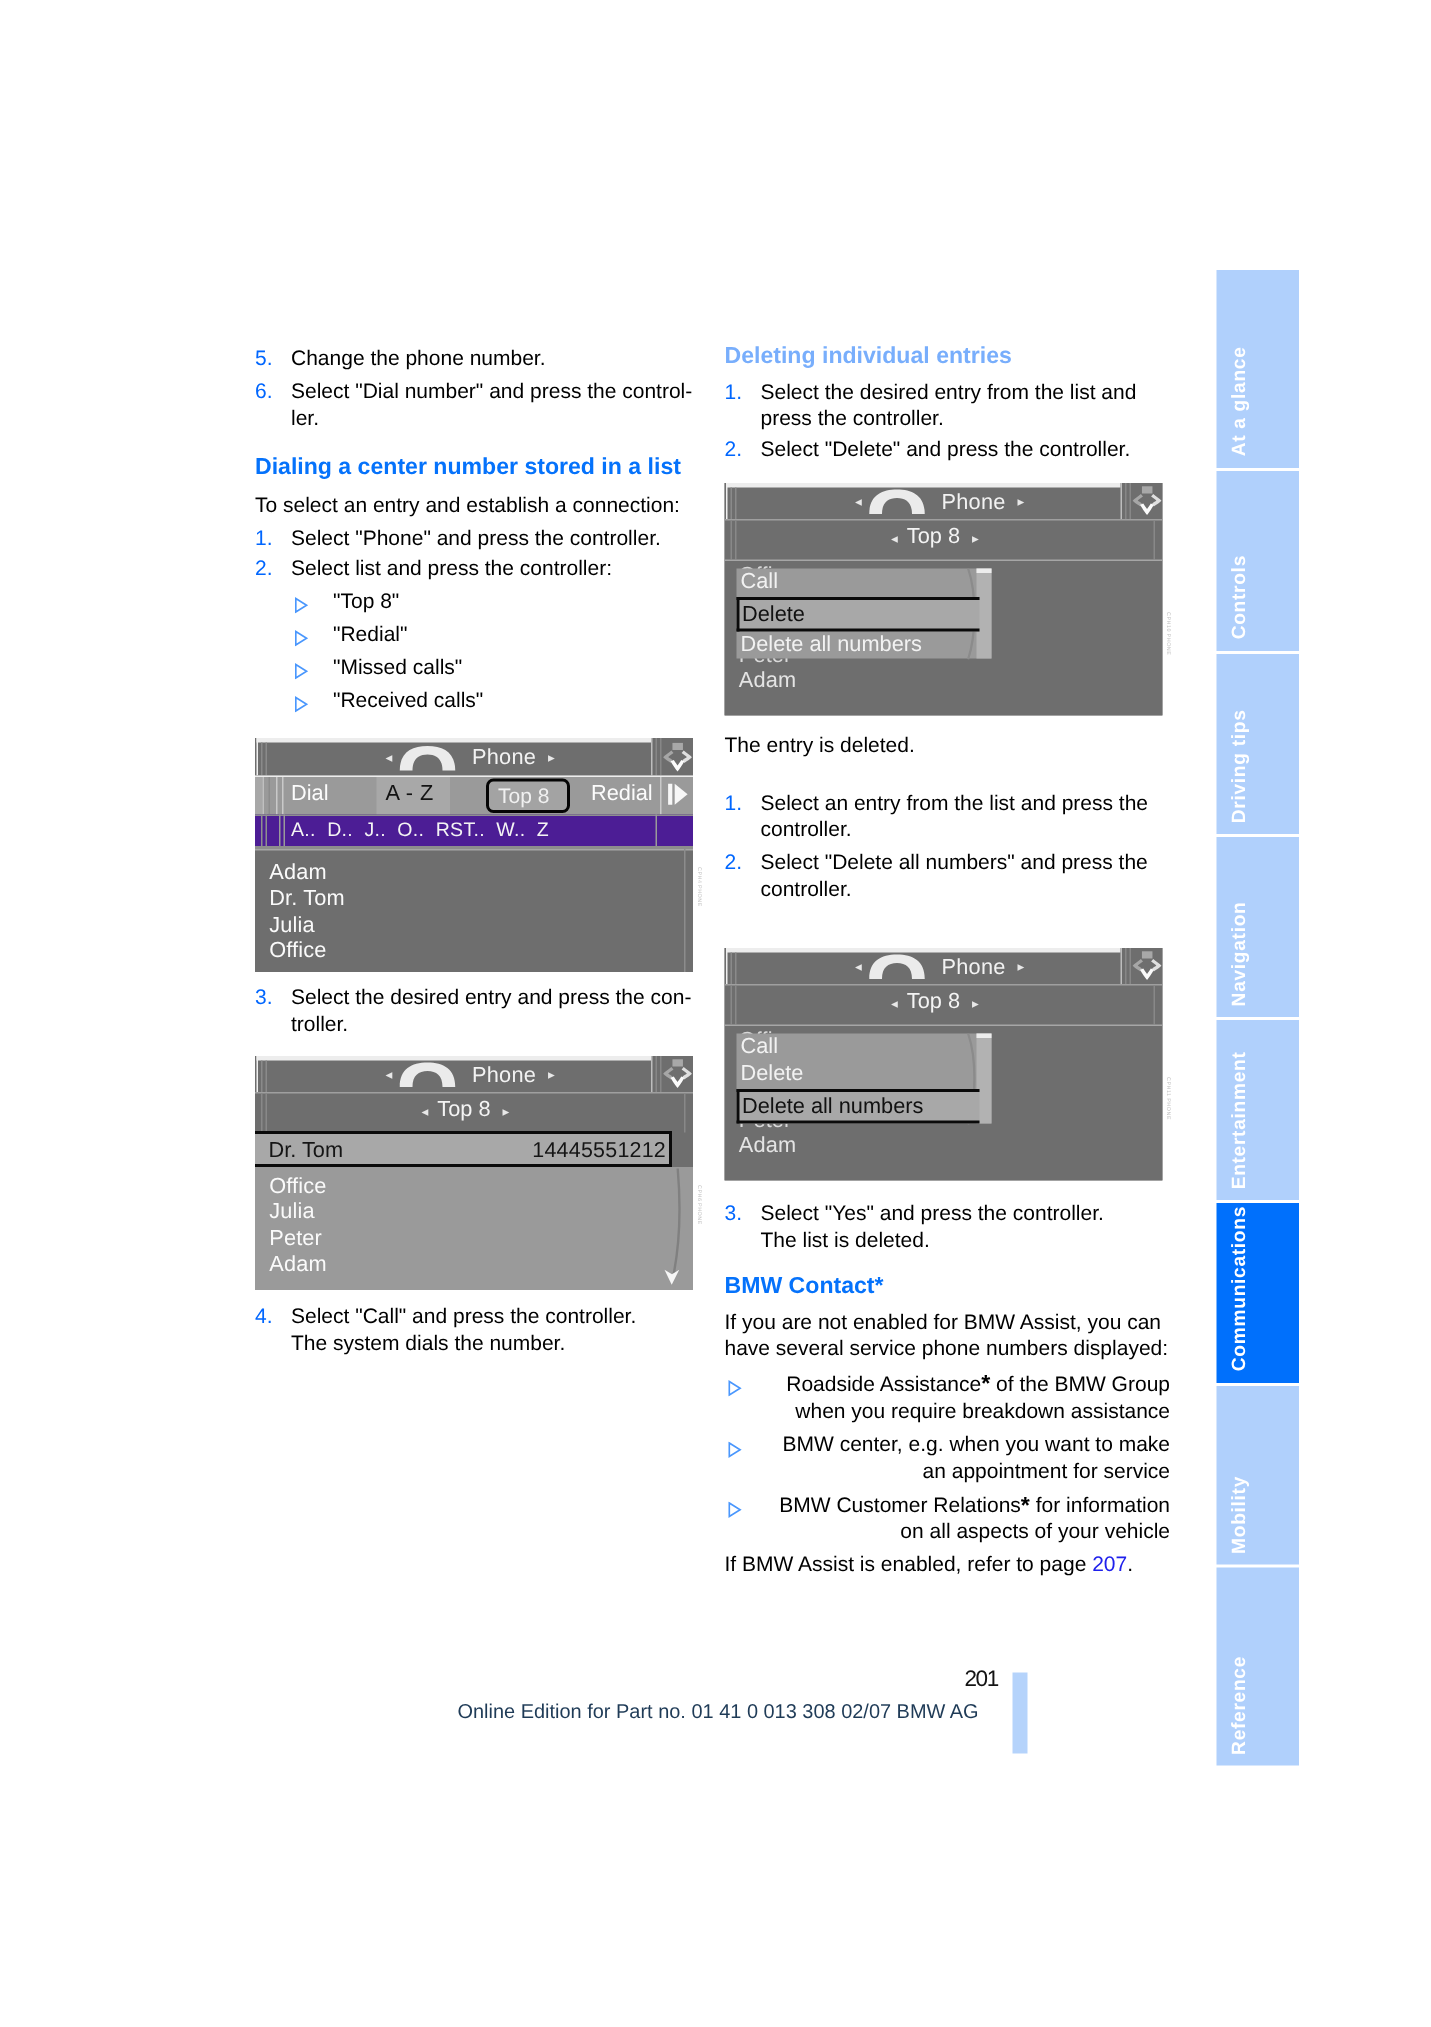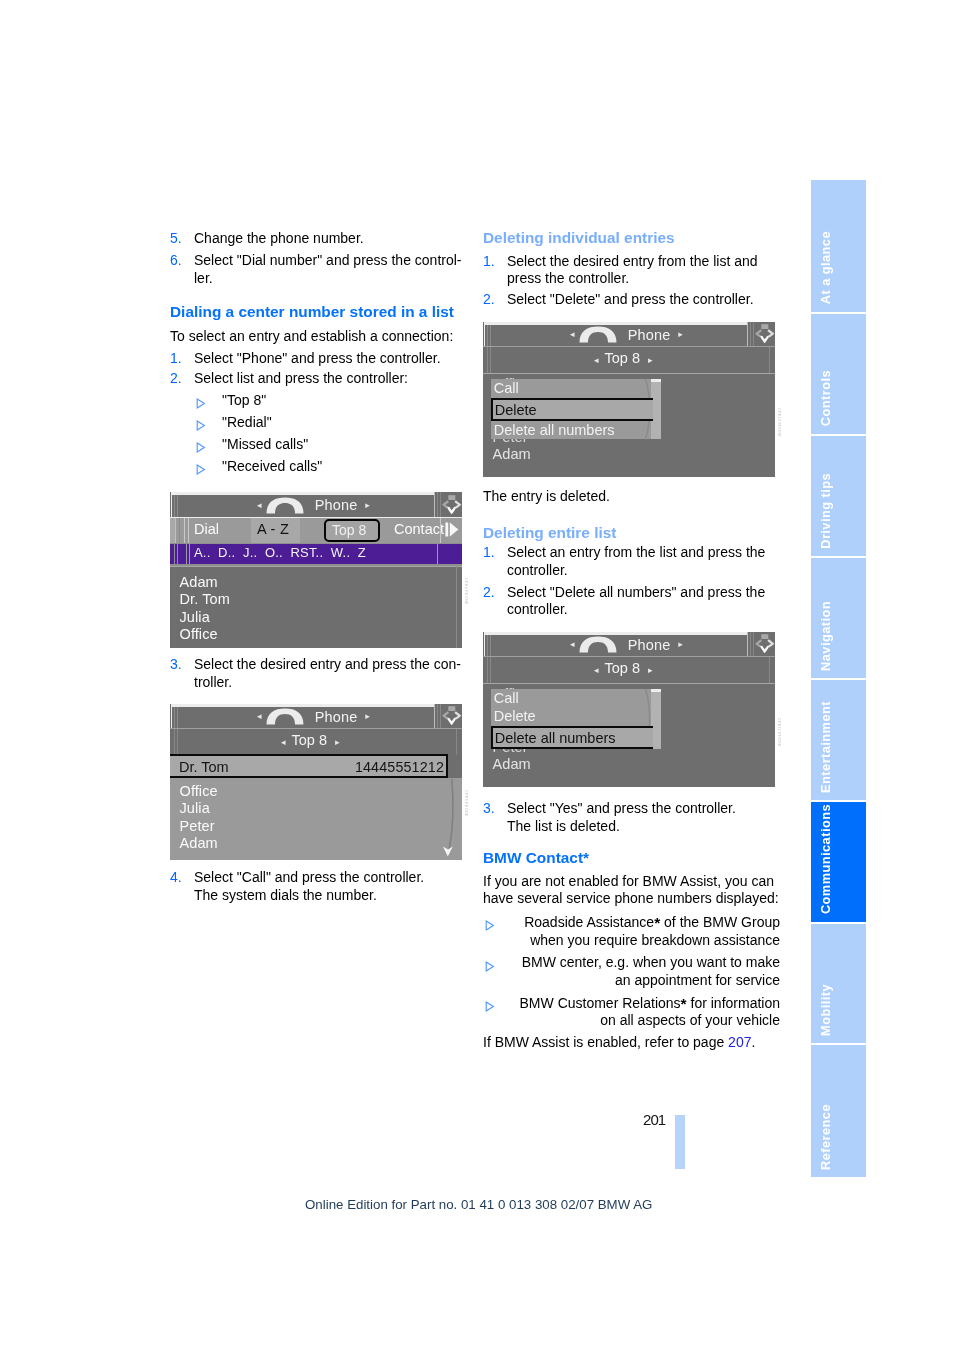--- a/index.html
+++ b/index.html
@@ -40,21 +40,21 @@
   .tab .lbl{position:absolute;left:7px;top:0;right:0;bottom:7.5px;
             display:flex;align-items:flex-start;justify-content:flex-end;
             flex-direction:column;}
   .tab .lbl span{writing-mode:vertical-rl;transform:rotate(180deg);
                  font-size:12.8px;font-weight:bold;color:#ffffff;white-space:nowrap;letter-spacing:0.45px;}
   .tab.active{background:#0070fc;}
 
   
   .pagenum{position:absolute;left:643px;top:1111px;font-size:15px;font-weight:normal;color:#141414;letter-spacing:-0.95px;}
   .pagebar{position:absolute;left:675px;top:1115px;width:10px;height:54px;background:#b5d3fb;}
-  .footer{position:absolute;left:305px;top:1197px;font-size:13.3px;color:#1f3b57;}
+  .footer{position:absolute;left:305px;top:1133px;font-size:13.3px;color:#1f3b57;}
 
   
   .shot{position:absolute;background:#6e6e6e;overflow:hidden;
         font-family:"Liberation Sans",sans-serif;color:#fff;}
   .shot *{box-sizing:border-box;}
   .titlebar{position:absolute;left:0;top:0;width:100%;height:28px;background:#6e6e6e;}
   .titlebar .hl{position:absolute;left:2px;top:1px;right:30px;height:1.5px;background:#d8d8d8;}
   .titlebar .ttl{position:absolute;left:0;top:0;right:26px;height:28px;
                  display:flex;align-items:center;justify-content:center;gap:5px;
                  font-size:14.5px;color:#f2f2f2;letter-spacing:0.15px;}
@@ -122,21 +122,20 @@
     <div class="sp6"></div>
     <ul class="nlist">
       <li style="margin-bottom:3px;"><span class="num">1.</span><span>Select the desired entry from the list and</span><br><span>press the controller.</span></li>
       <li><span class="num">2.</span><span>Select "Delete" and press the controller.</span></li>
     </ul>
   </div>
 
   <div class="col" style="left:483px;top:488px;">
     <p class="body">The entry is deleted.</p>
     <div class="sp18"></div>
-    <div class="h2 light">Deleting entire list</div>
     <div class="sp3"></div>
     <ul class="nlist">
       <li style="margin-bottom:4.4px;"><span class="num">1.</span><span>Select an entry from the list and press the</span><br><span>controller.</span></li>
       <li><span class="num">2.</span><span>Select "Delete all numbers" and press the</span><br><span>controller.</span></li>
     </ul>
   </div>
 
   <div class="col" style="left:483px;top:800px;">
     <ul class="nlist">
       <li><span class="num">3.</span><span>Select "Yes" and press the controller.</span><br><span>The list is deleted.</span></li>
@@ -196,21 +195,21 @@
       <div style="position:absolute;left:0;top:1.4px;width:5px;height:24.6px;background:#a8a8a8;"></div>
       <div style="position:absolute;left:5px;top:1.4px;width:1.2px;height:24.6px;background:#c0c0c0;"></div>
       <div style="position:absolute;left:9px;top:1.4px;width:1.2px;height:24.6px;background:#8c8c8c;"></div>
       <div style="position:absolute;left:14px;top:1.4px;width:1.2px;height:24.6px;background:#c9c9c9;"></div>
       <div style="position:absolute;left:17.5px;top:1.4px;width:1.2px;height:24.6px;background:#c9c9c9;"></div>
       <div style="position:absolute;left:81px;top:1.4px;width:49px;height:24.6px;background:#a8a8a8;"></div>
       <div style="position:absolute;left:24px;top:4px;font-size:14.5px;color:#fcfcfc;">Dial</div>
       <div style="position:absolute;left:87px;top:4px;font-size:14.5px;color:#131313;letter-spacing:0.3px;">A - Z</div>
       <div style="position:absolute;left:154px;top:2px;width:56px;height:23px;border:2.6px solid #050505;border-radius:5px;background:#a3a3a3;"></div>
       <div style="position:absolute;left:162px;top:4.5px;font-size:14px;color:#f0f0f0;">Top 8</div>
-      <div style="position:absolute;left:224px;top:4px;font-size:14.5px;color:#fcfcfc;">Contact</div>
+      <div style="position:absolute;left:224px;top:4px;font-size:14.5px;color:#fcfcfc;">Redial</div>
       <div style="position:absolute;left:270px;top:1.4px;width:1.2px;height:24.6px;background:#c9c9c9;"></div>
       <div style="position:absolute;left:275px;top:5px;">
         <svg width="14" height="15" viewBox="0 0 14 15">
           <rect x="0.4" y="0.5" width="2.8" height="14" fill="#f7f7f7"></rect>
           <path d="M4.8 0.5 L13.4 7.5 L4.8 14.5 Z" fill="#f7f7f7"></path>
         </svg>
       </div>
     </div>
     <div class="letterbar" style="top:51px;height:21px;">
       <div style="position:absolute;left:0;top:0;width:100%;height:1px;background:#8f8f8f;"></div>

